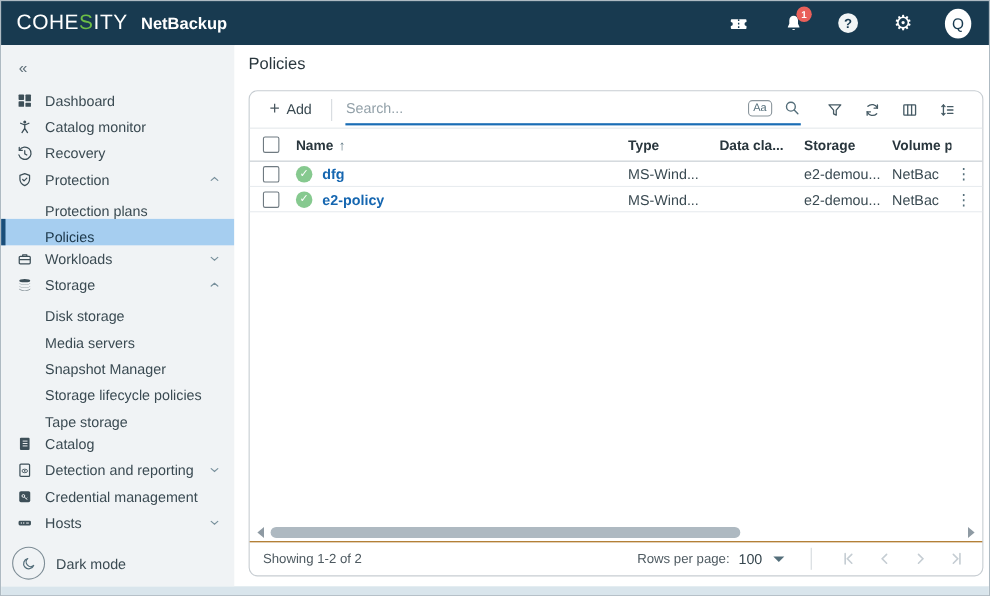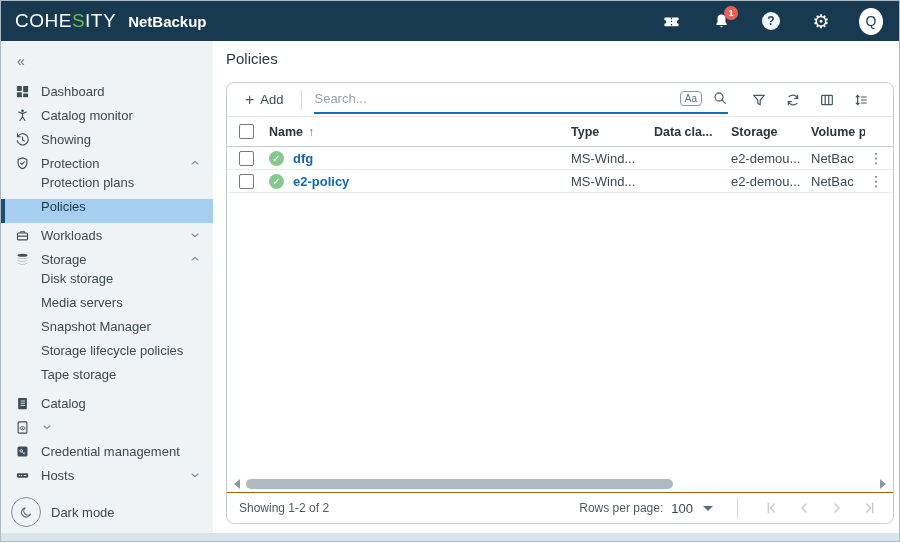--- a/index.html
+++ b/index.html
@@ -21,21 +21,21 @@
   
   .body { flex:1; display:flex; min-height:0; }
 
   
   .sidebar { width:212px; flex:0 0 212px; background:#F0F3F5; position:relative; padding-top:8px; overflow:hidden; }
   .collapse { color:#5E6E78; font-size:14px; margin:4px 0 10px 16px; cursor:pointer; width:20px; }
   .nav-item { height:24px; display:flex; align-items:center; padding:0 12px 0 14px; font-size:13px; color:#3A4A52; cursor:pointer; }
   .nav-item .nico { width:16px; height:16px; margin-right:10px; flex:0 0 16px; display:flex; align-items:center; }
   .nav-item .lbl { flex:1; white-space:nowrap; }
   .chev { width:12px; height:12px; flex:0 0 12px; }
-  .nav-sub { height:24px; display:flex; align-items:flex-start; padding-left:40px; font-size:13px; color:#3A4A52; cursor:pointer; }
+  .nav-sub { height:24px; display:flex; align-items:flex-end; padding-left:40px; font-size:13px; color:#3A4A52; cursor:pointer; }
   .nav-sub.selected { background:#A6CEF0; border-left:4px solid #1A4E79; padding-left:36px; color:#1B3648; }
   .darkmode { position:absolute; left:10px; bottom:6px; display:flex; align-items:center; gap:10px; font-size:13px; color:#3A4A52;margin-top:24px; }
   .moon-circle { width:30px; height:30px; border-radius:50%; border:1px solid #7E8D96; display:flex; align-items:center; justify-content:center; }
 
   
   .main { flex:1; display:flex; flex-direction:column; padding:9px 5px 0 13px; background:#fff; min-width:0; }
   .page-title { font-size:15px; color:#29363D; height:20px; margin-bottom:12px; }
   .card { flex:1; border:1px solid #C7CDD2; border-radius:8px; background:#fff; display:flex; flex-direction:column; min-height:0; margin-bottom:9px; }
 
   
@@ -152,21 +152,21 @@
       </div>
 
       <div class="nav-item">
         <span class="nico">
             <svg width="15" height="15" viewBox="0 0 24 24" stroke="#3D4F58" stroke-width="1.8" fill="none" stroke-linecap="round">
               <path d="M4.5 7a9 9 0 1 1-1 7"></path>
               <path d="M4 3v4.5H8.5"></path>
               <path d="M12 8v4.5l3 1.8"></path>
             </svg>
           </span>
-        <span class="lbl">Showing</span>
+        <span class="lbl">Recovery</span>
       </div>
 
       <div class="nav-item">
         <span class="nico">
             <svg width="15" height="15" viewBox="0 0 24 24" stroke="#3D4F58" stroke-width="1.8" fill="none" stroke-linecap="round" stroke-linejoin="round">
               <path d="M12 3l7 2.6V11c0 4.8-3.2 7.7-7 9.4C8.2 18.7 5 15.8 5 11V5.6z"></path>
               <path d="M9 11.5l2 2 4-4"></path>
             </svg>
           </span>
         <span class="lbl">Protection</span>
@@ -241,20 +241,21 @@
       </div>
 
       <div class="nav-item">
         <span class="nico">
             <svg width="15" height="15" viewBox="0 0 24 24">
               <rect x="5" y="3" width="14" height="18" rx="1.5" fill="none" stroke="#3D4F58" stroke-width="1.8"></rect>
               <ellipse cx="12" cy="13" rx="4" ry="2.6" fill="none" stroke="#3D4F58" stroke-width="1.3"></ellipse>
               <circle cx="12" cy="13" r="1.2" fill="#3D4F58"></circle>
             </svg>
           </span>
+        <span class="lbl">Detection and reporting</span>
         <span class="chev">
             <svg width="12" height="12" viewBox="0 0 24 24" stroke="#78909C" stroke-width="2.2" fill="none" stroke-linecap="round">
               <polyline points="6,10 12,15 18,10"></polyline>
             </svg>
           </span>
       </div>
 
       <div class="nav-item">
         <span class="nico">
             <svg width="15" height="15" viewBox="0 0 24 24">

